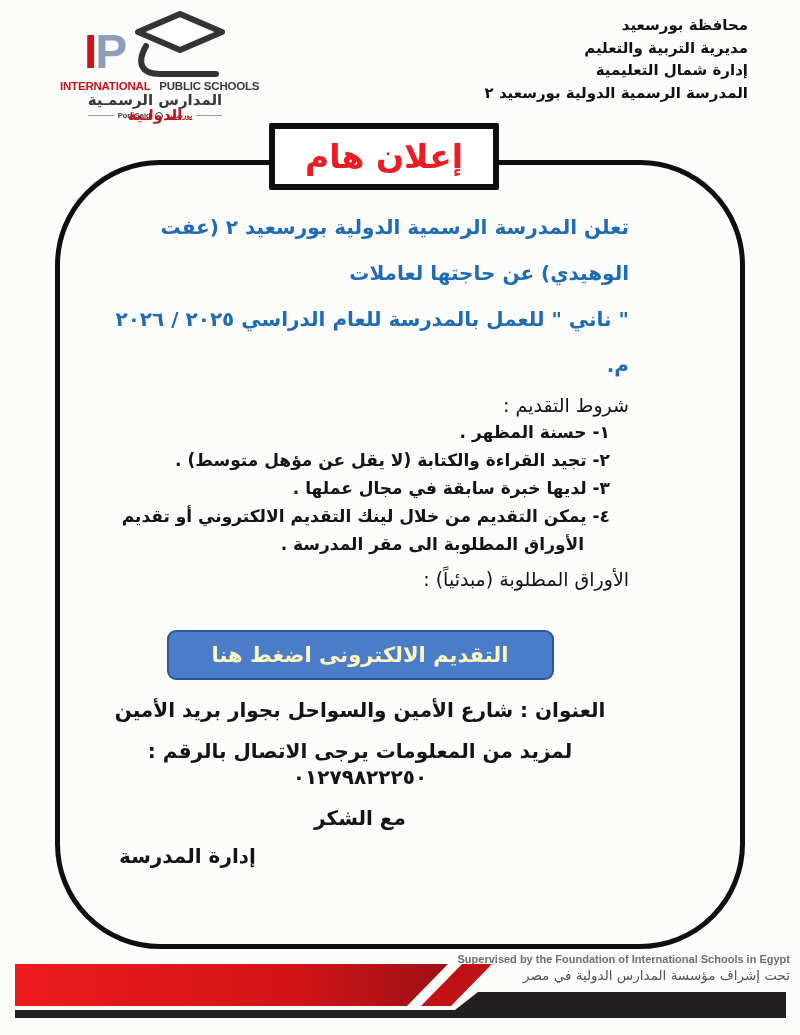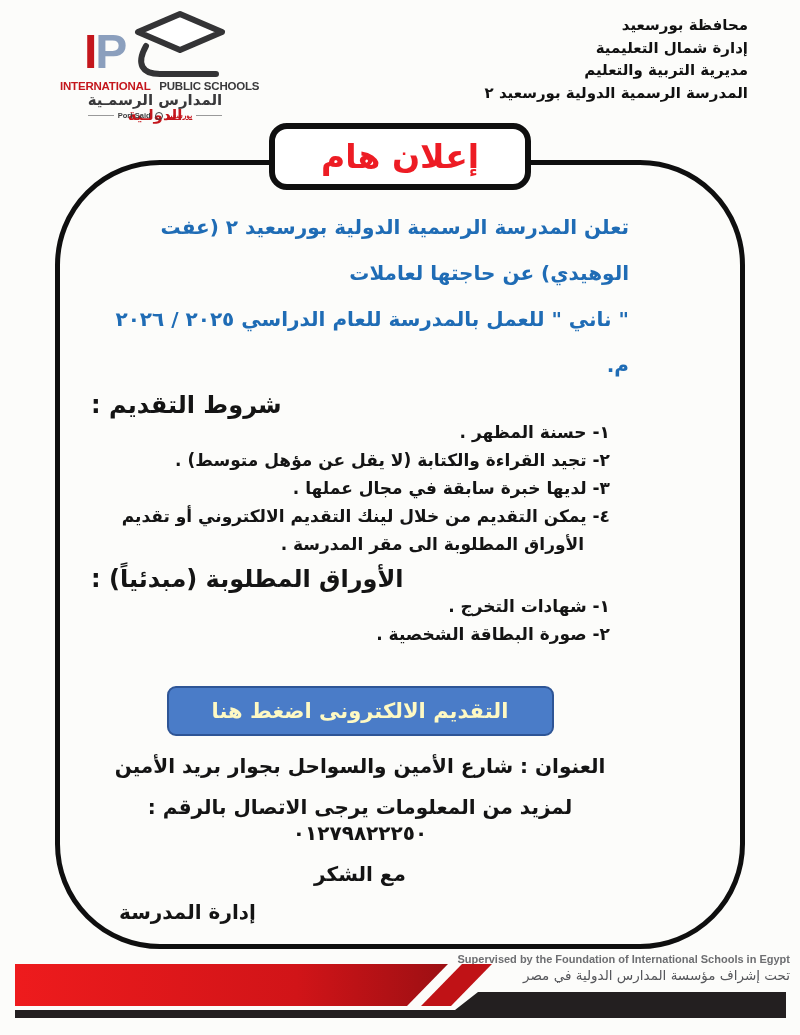--- a/index.html
+++ b/index.html
@@ -37,30 +37,30 @@
   .logo .line-port .dash{width:26px;border-top:1px solid #9a9a9a;}
   .logo .line-port .en{color:#3c3c3e;}
   .logo .line-port .badge{width:8px;height:8px;border:1.5px solid #3c3c3e;border-radius:50%;display:inline-block;}
   .logo .line-port .ar{color:var(--logo_red);direction:rtl;text-decoration:underline;}
   
   .frame{
     position:absolute;left:55px;top:160px;width:690px;height:789px;
     border:5px solid var(--frame_black);border-radius:105px;background:transparent;
   }
   .title-box{
-    position:absolute;left:269px;top:123px;width:262px;height:67px;z-index:5;
-    background:#fff;border:6px solid var(--frame_black);border-radius:18px;
+    position:absolute;left:269px;top:123px;width:230px;height:67px;z-index:5;
+    background:#fff;border:6px solid var(--frame_black);border-radius:2px;
     display:flex;align-items:center;justify-content:center;
   }
   .title-box span{color:var(--title_red);font-size:33px;font-weight:bold;direction:rtl;}
   
   .content{position:absolute;left:55px;top:160px;width:610px;height:789px;
     padding:44px 36px 0;direction:rtl;}
   .intro{color:var(--body_blue);font-weight:bold;font-size:20px;line-height:46px;text-align:right;}
-  .sec-heading{font-weight:bold;font-size:24px;line-height:26px;margin-top:4px;text-align:left;}
+  .sec-heading{font-weight:normal;font-size:19px;line-height:26px;margin-top:4px;text-align:right;}
   .num-list{margin-right:19px;font-weight:bold;font-size:17px;line-height:28px;text-align:right;}
   .num-list div{padding-right:26px;text-indent:-26px;}
   .docs-heading{margin-top:8px;}
   .apply-btn{
     display:block;margin:38px auto 0;width:387px;height:50px;cursor:pointer;
     background:var(--button_bg);border:2px solid var(--button_border);border-radius:9px;
     color:#fef9c3;font-family:"DejaVu Sans",sans-serif;font-weight:bold;font-size:21px;direction:rtl;
   }
   .center-line{font-weight:bold;font-size:20px;line-height:26px;text-align:center;}
   .address{margin-top:17px;} .phone{margin-top:15px;} .thanks{margin-top:15px;}
@@ -92,22 +92,22 @@
     <span class="dash"></span>
     <span class="en">Port Said</span>
     <span class="badge"></span>
     <span class="ar">بورسعيد</span>
     <span class="dash"></span>
   </div>
 </div>
 
 <div class="gov-block">
   <div>محافظة بورسعيد</div>
+  <div>مديرية التربية والتعليم</div>
   <div>إدارة شمال التعليمية</div>
-  <div>مديرية التربية والتعليم</div>
   <div>المدرسة الرسمية الدولية بورسعيد ٢</div>
 </div>
 
 <div class="frame"></div>
 
 <div class="title-box">
   <span>إعلان هام</span>
 </div>
 
 <div class="content">
@@ -116,24 +116,20 @@
 
   <div class="sec-heading">شروط التقديم :</div>
   <div class="num-list">
     <div>١- حسنة المظهر .</div>
     <div>٢- تجيد القراءة والكتابة (لا يقل عن مؤهل متوسط) .</div>
     <div>٣- لديها خبرة سابقة في مجال عملها .</div>
     <div>٤- يمكن التقديم من خلال لينك التقديم الالكتروني أو تقديم الأوراق المطلوبة الى مقر المدرسة .</div>
   </div>
 
   <div class="sec-heading docs-heading">الأوراق المطلوبة (مبدئياً) :</div>
-  <div class="num-list">
-    <div>١- شهادات التخرج .</div>
-    <div>٢- صورة البطاقة الشخصية .</div>
-  </div>
 
   <button class="apply-btn">التقديم الالكترونى اضغط هنا</button>
 
   <div class="center-line address">العنوان : شارع الأمين والسواحل بجوار بريد الأمين</div>
   <div class="center-line phone">لمزيد من المعلومات يرجى الاتصال بالرقم : ٠١٢٧٩٨٢٢٢٥٠</div>
   <div class="center-line thanks">مع الشكر</div>
   <div class="signature">إدارة المدرسة</div>
 </div>
 
 <div class="foot-text">

